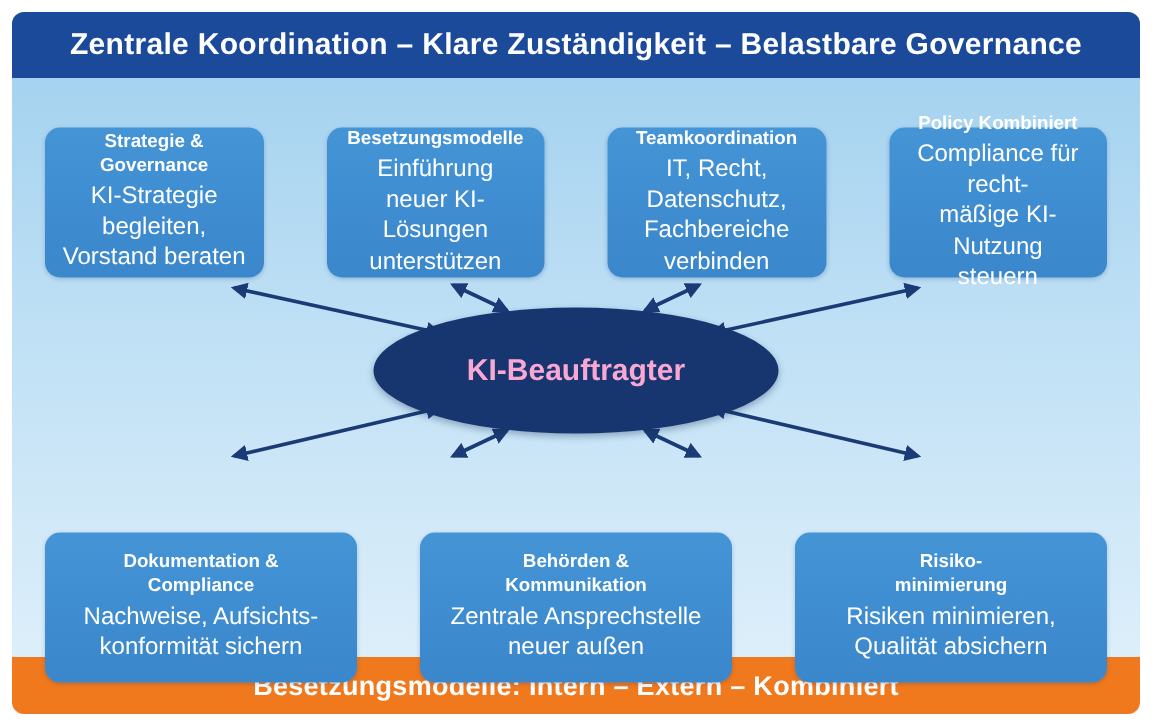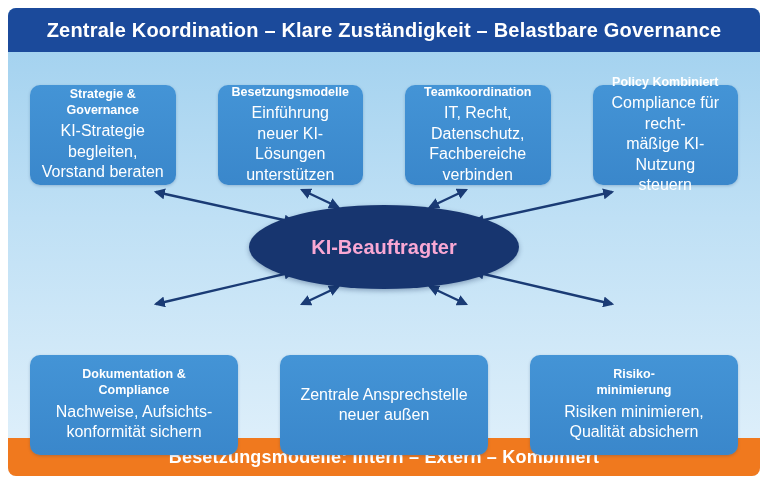--- a/index.html
+++ b/index.html
@@ -180,20 +180,22 @@
     </div>
 
     <div class="row row-bottom">
       <div class="box">
         <div class="box-title">Dokumentation &amp;
 Compliance</div>
         <div class="box-body">Nachweise, Aufsichts-
 konformität sichern</div>
       </div>
       <div class="box">
+        <div class="box-title">Behörden &amp;
+Kommunikation</div>
         <div class="box-body">Zentrale Ansprechstelle
 neuer außen</div>
       </div>
       <div class="box">
         <div class="box-title">Risiko-
 minimierung</div>
         <div class="box-body">Risiken minimieren,
 Qualität absichern</div>
       </div>
     </div>

